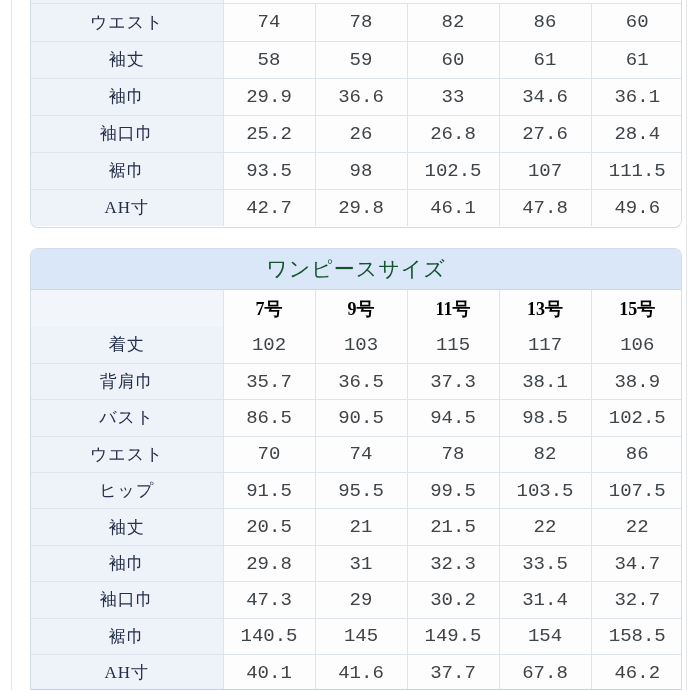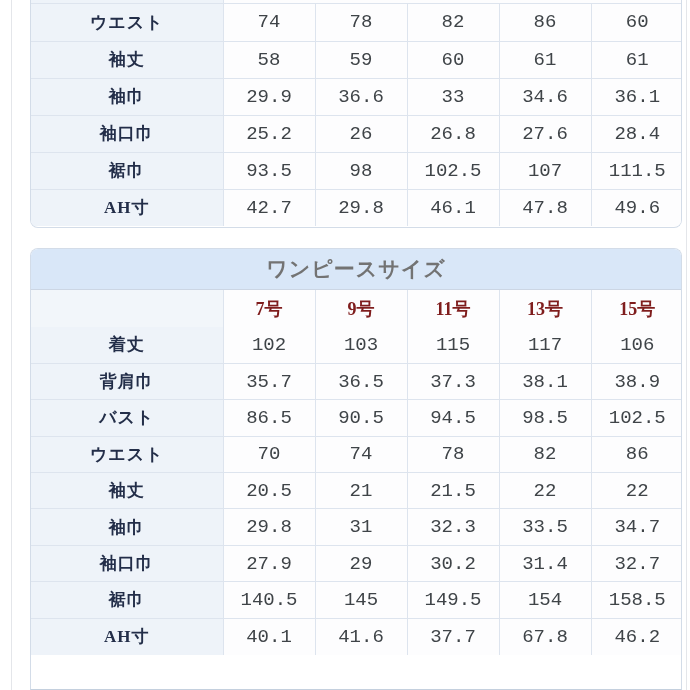--- a/index.html
+++ b/index.html
@@ -49,22 +49,22 @@
   }
   .cut-sliver .sl-label { width: 192px; background: #eef3f9; border-right: 1px solid #dde4ee; }
   .cut-sliver .sl-rest  { flex: 1; background: #fdfdfe; }
 
   .band {
     height: 40px;
     line-height: 40px;
     text-align: center;
     background: #d9e7f8;
     border-bottom: 1px solid #ccd6e4;
-    color: #737373;
-    font-weight: bold;
+    color: #14532d;
+    font-weight: normal;
     font-size: 21px;
     letter-spacing: 1px;
   }
 
   table {
     width: 100%;
     border-collapse: collapse;
     table-layout: fixed;
   }
   col.c-label { width: 192px; }
@@ -80,27 +80,27 @@
   th:last-child, td:last-child { border-right: none; }
   tr:last-child th, tr:last-child td { border-bottom: none; }
 
   .table-top tbody tr { height: 37px; }
   .table-dress thead tr { height: 37px; }
   .table-dress tbody tr { height: 36.4px; }
 
   th.row-label {
     background: #eef3f9;
     color: #232e49;
-    font-weight: 700;
+    font-weight: 400;
     font-size: 17px;
     letter-spacing: 1px;
   }
   thead th {
     background: #fdfdfe;
-    color: #7f1d1d;
+    color: #000000;
     font-weight: bold;
     font-size: 18px;
   }
   thead th.corner { background: #f2f6fa; }
   td.value {
     background: #fdfdfe;
     color: #3f4448;
     font-family: "Liberation Mono", "DejaVu Sans Mono", monospace;
     font-size: 19px;
   }
@@ -227,38 +227,46 @@
           </tr>
           <tr>
             <th class="row-label">ウエスト</th>
             <td class="value">70</td>
             <td class="value">74</td>
             <td class="value">78</td>
             <td class="value">82</td>
             <td class="value">86</td>
           </tr>
           <tr>
+            <th class="row-label">ヒップ</th>
+            <td class="value">91.5</td>
+            <td class="value">95.5</td>
+            <td class="value">99.5</td>
+            <td class="value">103.5</td>
+            <td class="value">107.5</td>
+          </tr>
+          <tr>
             <th class="row-label">袖丈</th>
             <td class="value">20.5</td>
             <td class="value">21</td>
             <td class="value">21.5</td>
             <td class="value">22</td>
             <td class="value">22</td>
           </tr>
           <tr>
             <th class="row-label">袖巾</th>
             <td class="value">29.8</td>
             <td class="value">31</td>
             <td class="value">32.3</td>
             <td class="value">33.5</td>
             <td class="value">34.7</td>
           </tr>
           <tr>
             <th class="row-label">袖口巾</th>
-            <td class="value">27.9</td>
+            <td class="value">47.3</td>
             <td class="value">29</td>
             <td class="value">30.2</td>
             <td class="value">31.4</td>
             <td class="value">32.7</td>
           </tr>
           <tr>
             <th class="row-label">裾巾</th>
             <td class="value">140.5</td>
             <td class="value">145</td>
             <td class="value">149.5</td>

